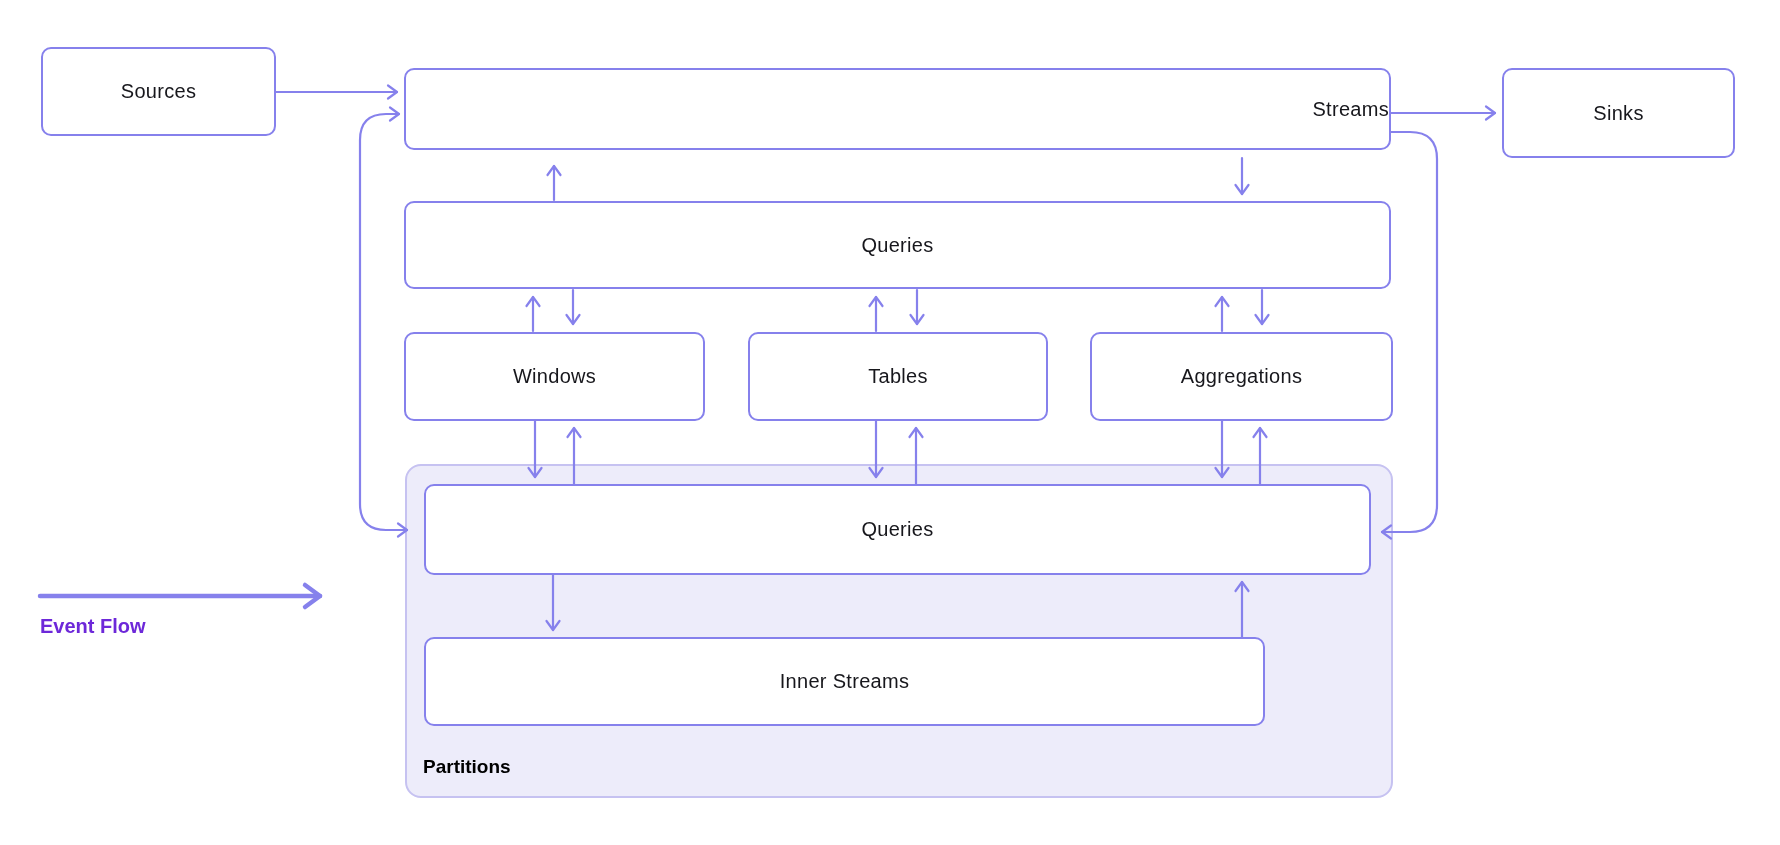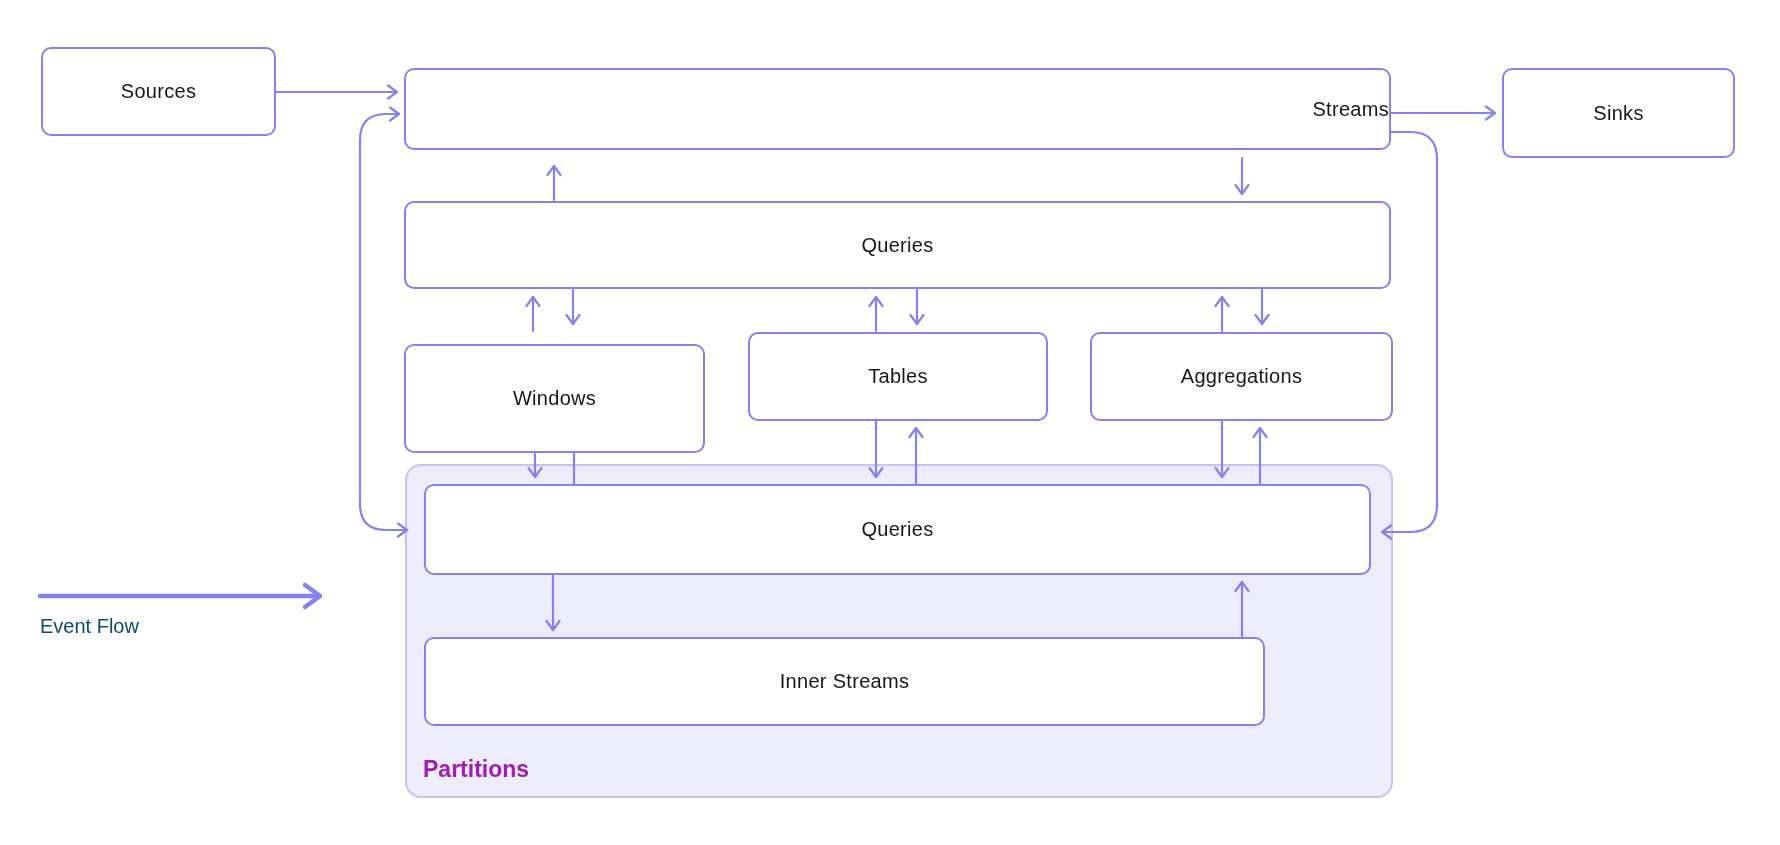--- a/index.html
+++ b/index.html
@@ -35,38 +35,38 @@
   .group{
     position:absolute;
     box-sizing:border-box;
     border:2px solid #C6C2F1;
     border-radius:16px;
     background:#EDECFA;
     z-index:1;
   }
   .group-label{
     position:absolute;
-    font-size:23px;
+    font-size:19px;
     font-weight:bold;
-    color:#a21caf;
+    color:#000000;
     z-index:3;
   }
   .legend-label{
     position:absolute;
     font-size:20px;
-    font-weight:normal;
-    color:#0c4a6e;
+    font-weight:bold;
+    color:#6d28d9;
     z-index:3;
   }
   
   .n-sources      {left:41px;  top:47px;  width:235px; height:89px;}
   .n-streams      {left:404px; top:68px;  width:987px; height:82px;justify-content:flex-end;}
   .n-sinks        {left:1502px;top:68px;  width:233px; height:90px;text-align:center;}
   .n-queries-top  {left:404px; top:201px; width:987px; height:88px;}
-  .n-windows      {left:404px; top:344px; width:301px; height:109px;}
+  .n-windows      {left:404px; top:332px; width:301px; height:89px;}
   .n-tables       {left:748px; top:332px; width:300px; height:89px;}
   .n-aggregations {left:1090px;top:332px; width:303px; height:89px;}
   .g-partitions   {left:405px; top:464px; width:988px; height:334px;}
   .n-queries-inner{left:424px; top:484px; width:947px; height:91px;}
   .n-inner-streams{left:424px; top:637px; width:841px; height:89px;}
   .l-partitions   {left:423px; top:756px;}
   .l-event-flow   {left:40px;  top:615px;}
 </style>
 </head>
 <body>

